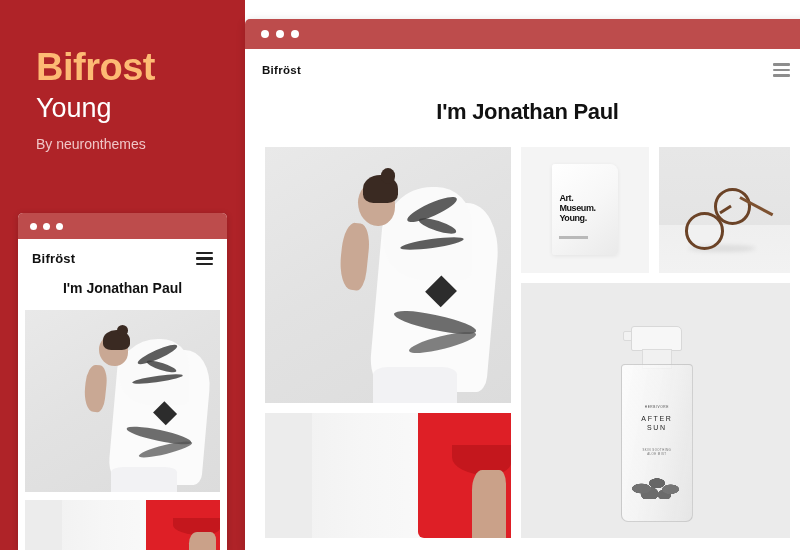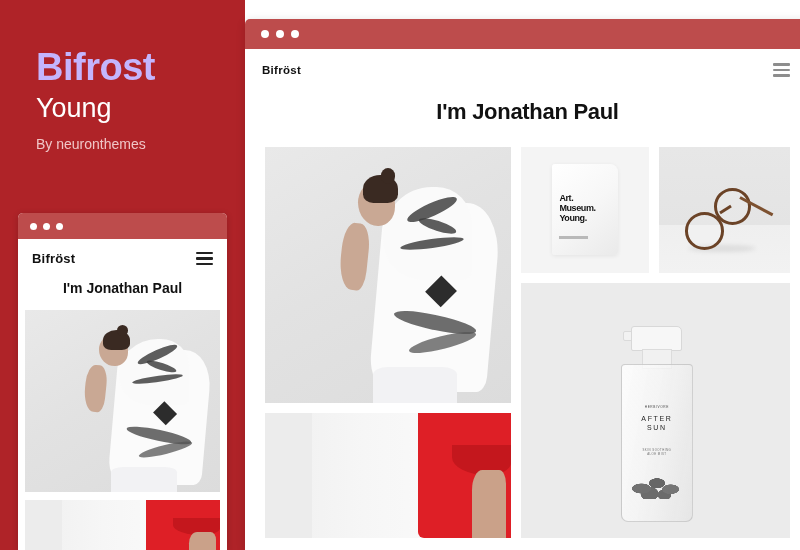--- a/index.html
+++ b/index.html
@@ -21,21 +21,21 @@
     height: 550px;
     background: #AF2328;
     overflow: hidden;
   }
 
   .promo-title {
     position: absolute;
     left: 36px; top: 48px;
     font-size: 38px;
     font-weight: bold;
-    color: #c4b5fd;
+    color: #fdba74;
     letter-spacing: -0.5px;
     line-height: 1.05;
   }
   .promo-subtitle {
     position: absolute;
     left: 36px; top: 94px;
     font-size: 27px;
     font-weight: 300;
     color: #ffffff;
     line-height: 1.1;

